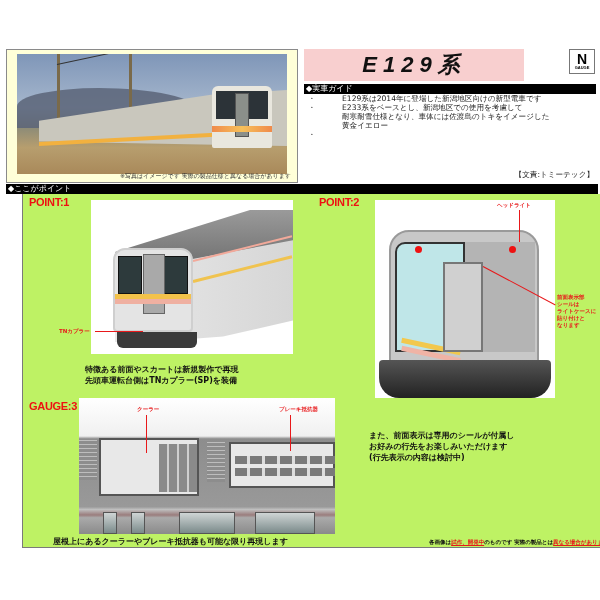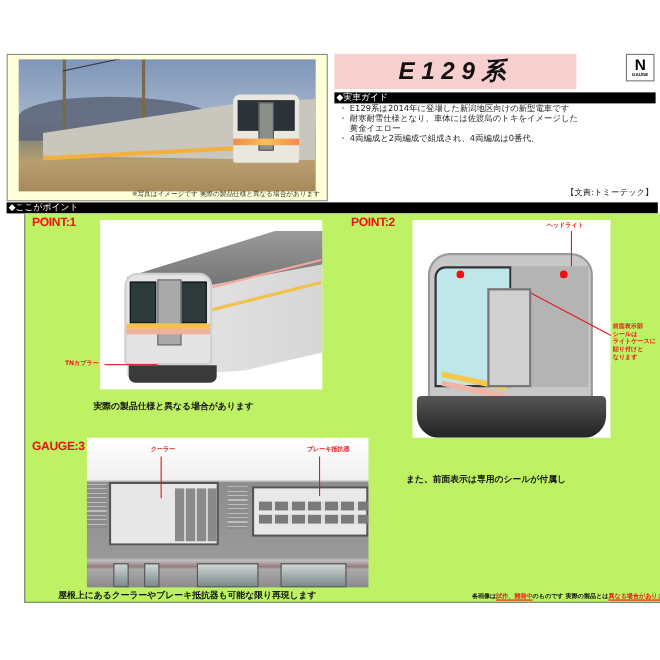--- a/index.html
+++ b/index.html
@@ -60,21 +60,21 @@
     .guide-bar {
       position: absolute; left: 304px; top: 84px; width: 292px; height: 10px;
       background: #000; color: #fff; font-size: 8px; line-height: 10px; padding-left: 2px;
     }
     .guide-body {
       position: absolute; left: 304px; top: 94px; width: 292px; height: 84px;
       font-size: 7.6px; line-height: 9.1px; color: #222;
     }
     .guide-body .item { position: relative; padding-left: 14px; }
     .guide-body .item::before { content: "・"; position: absolute; left: 4px; top: 0; }
-    .guide-body .line { display: block; white-space: nowrap; }
+    .guide-body .line { display: block; white-space: nowrap; margin-left: 24px; }
     .guide-credit {
       position: absolute; left: 304px; top: 170px; width: 290px; text-align: right;
       font-size: 7.6px; color: #222;
     }
 
     
     .point-bar {
       position: absolute; left: 6px; top: 184px; width: 592px; height: 10px;
       background: #000; color: #fff; font-size: 8px; line-height: 10px; padding-left: 2px;
     }
@@ -156,25 +156,25 @@
   <span class="n">N</span>
   <span class="g">GAUGE</span>
 </div>
 
 <div class="guide-bar">◆実車ガイド</div>
 <div class="guide-body">
   <div class="item">
     <span class="line">E129系は2014年に登場した新潟地区向けの新型電車です</span>
   </div>
   <div class="item">
+    <span class="line">E233系をベースとし、新潟地区での使用を考慮して</span>
     <span class="line">耐寒耐雪仕様となり、車体には佐渡島のトキをイメージした</span>
     <span class="line">黄金イエロー</span>
   </div>
   <div class="item">
-    <span class="line">4両編成と2両編成で組成され、4両編成は0番代、</span>
   </div>
 </div>
 <div class="guide-credit">【文責:トミーテック】</div>
 
 <div class="point-bar">◆ここがポイント</div>
 <div class="point-area">
 
   <div class="point-label" style="left:6px;top:2px">POINT:1</div>
   <div class="p1-img">
     <div class="p1-body"></div>
@@ -186,21 +186,22 @@
       <div class="win r"></div>
       <div class="door"></div>
       <div class="band1"></div>
       <div class="band2"></div>
     </div>
     <div class="p1-skirt"></div>
   </div>
   <div class="red-label" style="left:36px;top:134px">TNカプラー</div>
   <div class="arrow-h" style="left:72px;top:137px;width:48px"></div>
   <div class="caption" style="left:62px;top:170px">
-    <div>実際の製品仕様と異なる場合があります</div>
+    <div>特徴ある前面やスカートは新規製作で再現</div>
+    <div>先頭車運転台側はTNカプラー(SP)を装備</div>
   </div>
 
   <div class="point-label" style="left:296px;top:2px">POINT:2</div>
   <div class="p2-img">
     <div class="p2-frame">
       <div class="p2-left">
         <div class="p2-stripe1"></div>
         <div class="p2-stripe2"></div>
       </div>
       <div class="p2-right"></div>
@@ -215,20 +216,22 @@
   <div class="red-label" style="left:534px;top:100px">
     <div>前面表示部</div>
     <div>シールは</div>
     <div>ライトケースに</div>
     <div>貼り付けと</div>
     <div>なります</div>
   </div>
   <div class="arrow-h" style="left:460px;top:72px;width:82px;transform:rotate(28deg);transform-origin:left"></div>
   <div class="caption" style="left:346px;top:236px">
     <div>また、前面表示は専用のシールが付属し</div>
+    <div>お好みの行先をお楽しみいただけます</div>
+    <div>(行先表示の内容は検討中)</div>
   </div>
 
   <div class="point-label" style="left:6px;top:206px">GAUGE:3</div>
   <div class="p3-img">
     <div class="p3-vent" style="left:0;top:42px"></div>
     <div class="p3-cooler">
       <div class="grid"></div>
     </div>
     <div class="p3-vent" style="left:128px;top:44px"></div>
     <div class="p3-brake">

